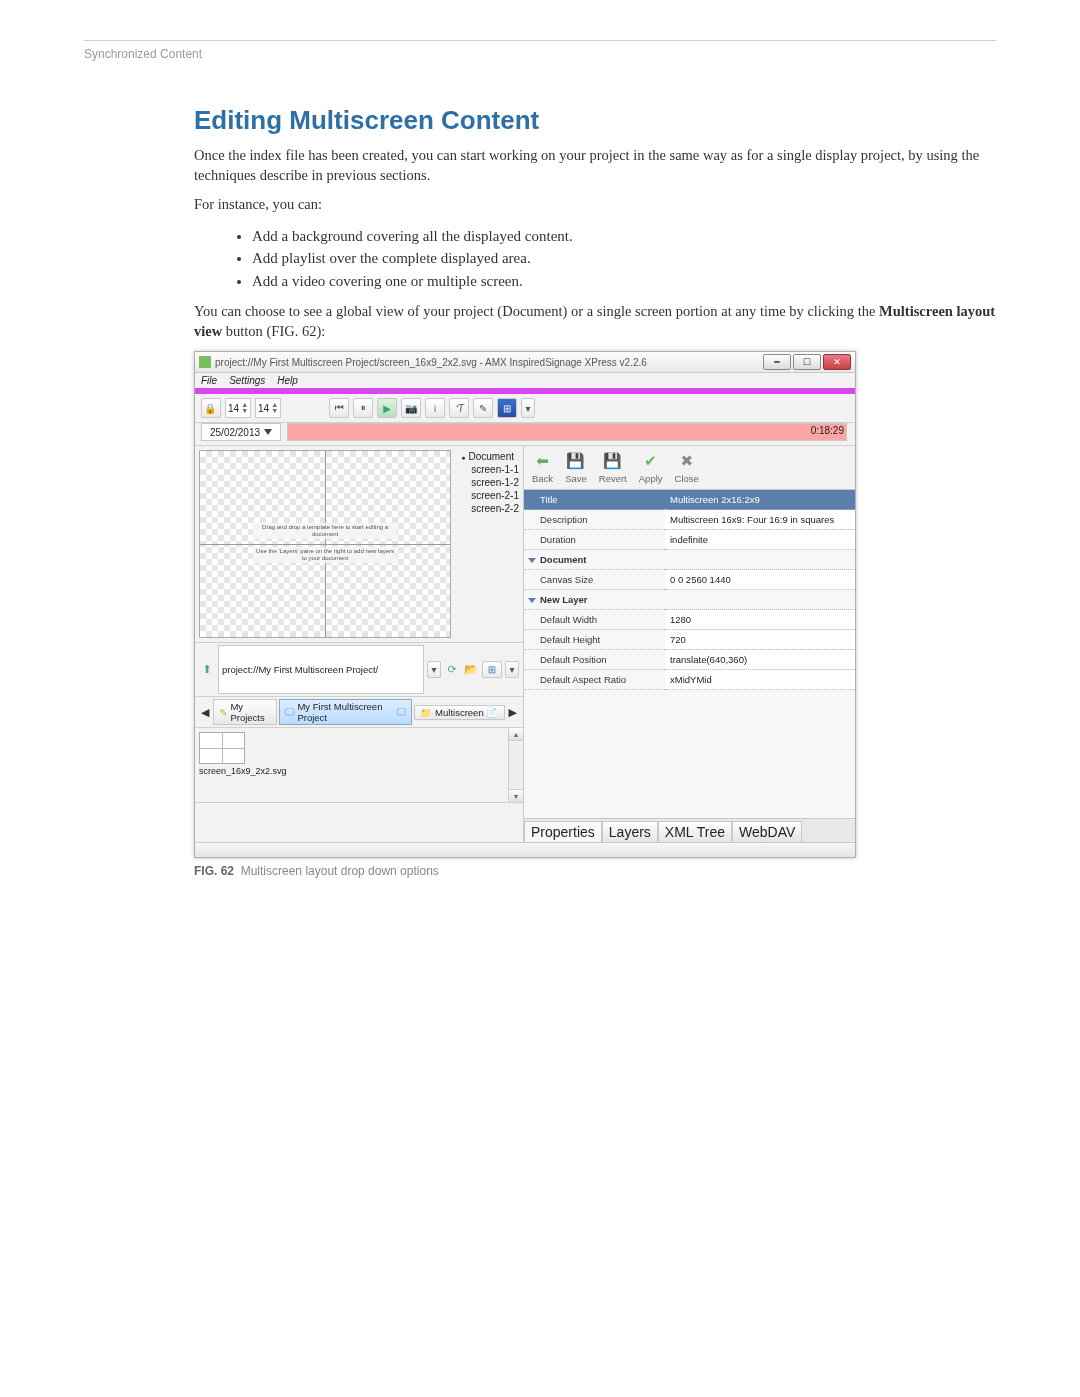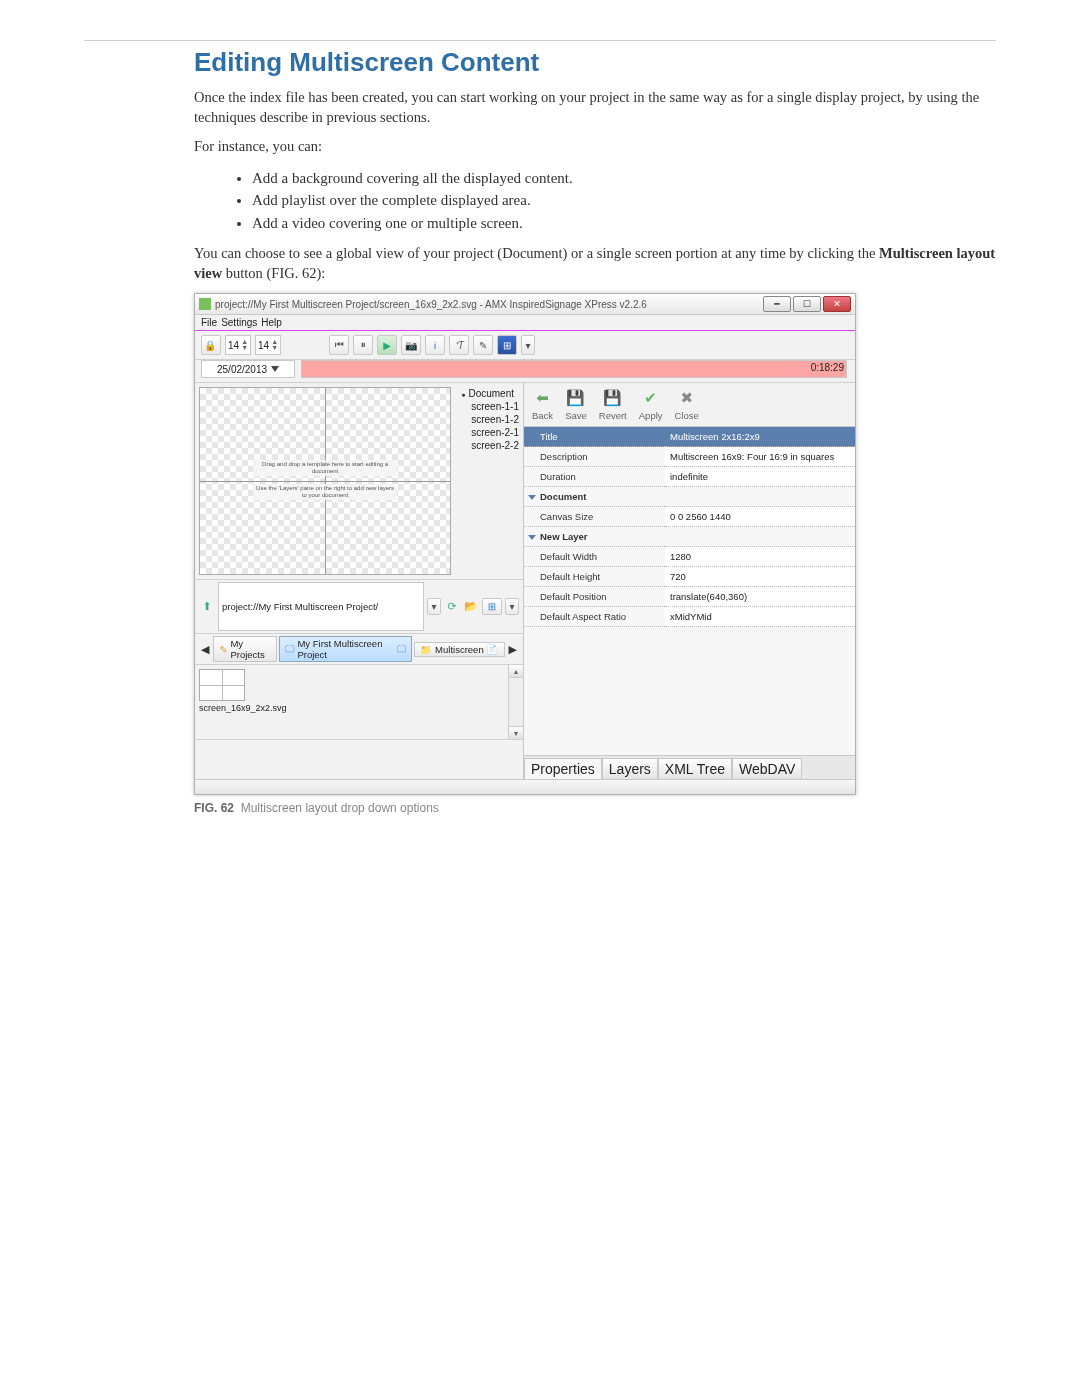--- a/index.html
+++ b/index.html
@@ -88,22 +88,22 @@
   .winbtns { display:flex; gap:2px; }
   .winbtn {
     width:26px; height:14px; border:1px solid #888; border-radius:2px;
     background:linear-gradient(#fefefe,#dcdcdc);
     display:flex; align-items:center; justify-content:center;
     font-size:9px; color:#333;
   }
   .winbtn.close { background:linear-gradient(#e78,#c64341); color:#fff; border-color:#933; }
 
   .menubar {
-    background:#f2f2f2; padding:2px 6px; border-bottom:1px solid #d946ef;
-    display:flex; gap:4px;
+    background:#f2f2f2; padding:2px 6px; border-bottom:6px solid #d946ef;
+    display:flex; gap:12px;font-style:italic;
   }
   .menubar span { cursor:default; }
 
   .toolbar {
     display:flex; align-items:center; padding:4px 6px; gap:4px;
     border-bottom:1px solid #d0d0d0; background:#f2f2f2;
     position:relative;
   }
   .tb-btn {
     width:18px; height:18px; border:1px solid #c8c8c8; border-radius:2px;
@@ -111,21 +111,21 @@
     display:flex; align-items:center; justify-content:center;
     font-size:10px; color:#555;
   }
   .tb-spin {
     display:flex; align-items:center; border:1px solid #c8c8c8;
     background:#fff; height:18px; padding:0 2px; font-size:10px;
   }
   .tb-spin .arrows { font-size:7px; line-height:6px; margin-left:2px; color:#666;}
   .tb-date {
     border:1px solid #c8c8c8; background:#fff; height:16px;
-    padding:0 15px; display:flex; align-items:center; gap:4px; font-size:10px;
+    padding:0 8px; display:flex; align-items:center; gap:4px; font-size:10px;
   }
   .timeline {
     flex:1; height:16px; border:1px solid #c8c8c8; background:#fca5a5;
     margin:0 2px; position:relative;
   }
   .timeline .tm-lbl { position:absolute; right:2px; top:1px; font-size:10px;}
   .tri { width:0;height:0;border-left:4px solid transparent;border-right:4px solid transparent;border-top:6px solid #444;}
 
   .app-main { display:flex; }
   .left-col { width:328px; }
@@ -242,20 +242,21 @@
     font-family:"Segoe UI",Arial,sans-serif; font-size:12px; color:#9a9a9a;
     border-top:1px solid #d0d0d0; padding-top:4px;
   }
   .footer .lbar { position:absolute; left:-8px; top:4px; bottom:-2px; width:3px; background:#d7c9a3;}
 </style>
 </head>
 <body>
 
 <div class="page">
   <div class="rule"></div>
+  <div class="running-head">Synchronized Content</div>
 
   <div class="content">
     <div class="h1">Editing Multiscreen Content</div>
     <p class="body-text">Once the index file has been created, you can start working on your project in the same way as for a single display project, by using the techniques describe in previous sections.</p>
     <p class="body-text">For instance, you can:</p>
     <ul class="bullets">
       <li>Add a background covering all the displayed content.</li>
       <li>Add playlist over the complete displayed area.</li>
       <li>Add a video covering one or multiple screen.</li>
     </ul>

